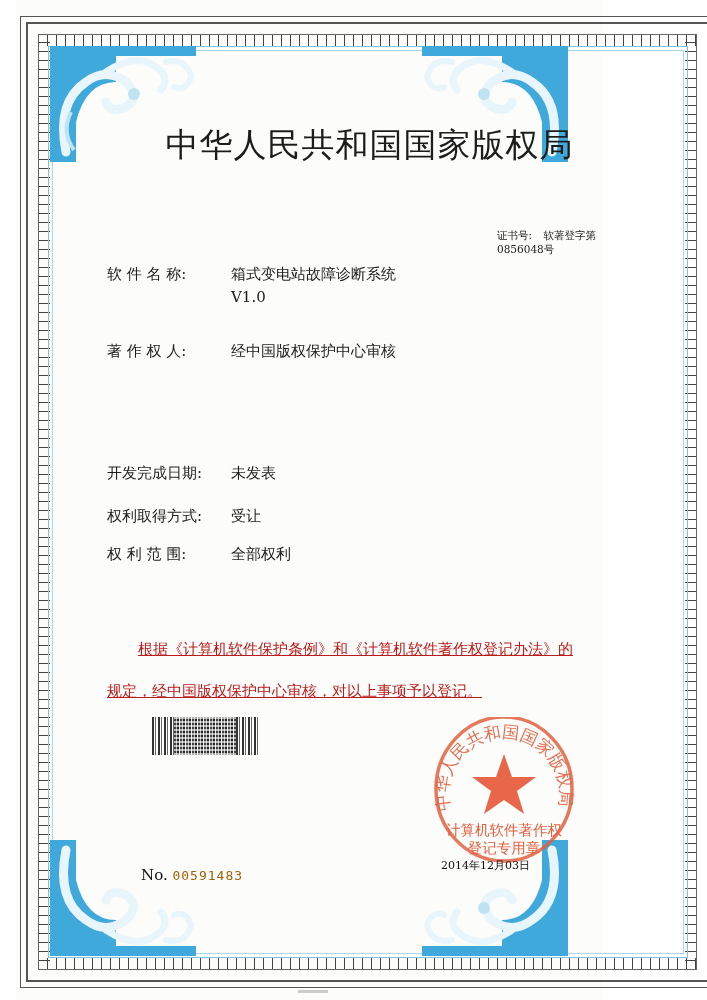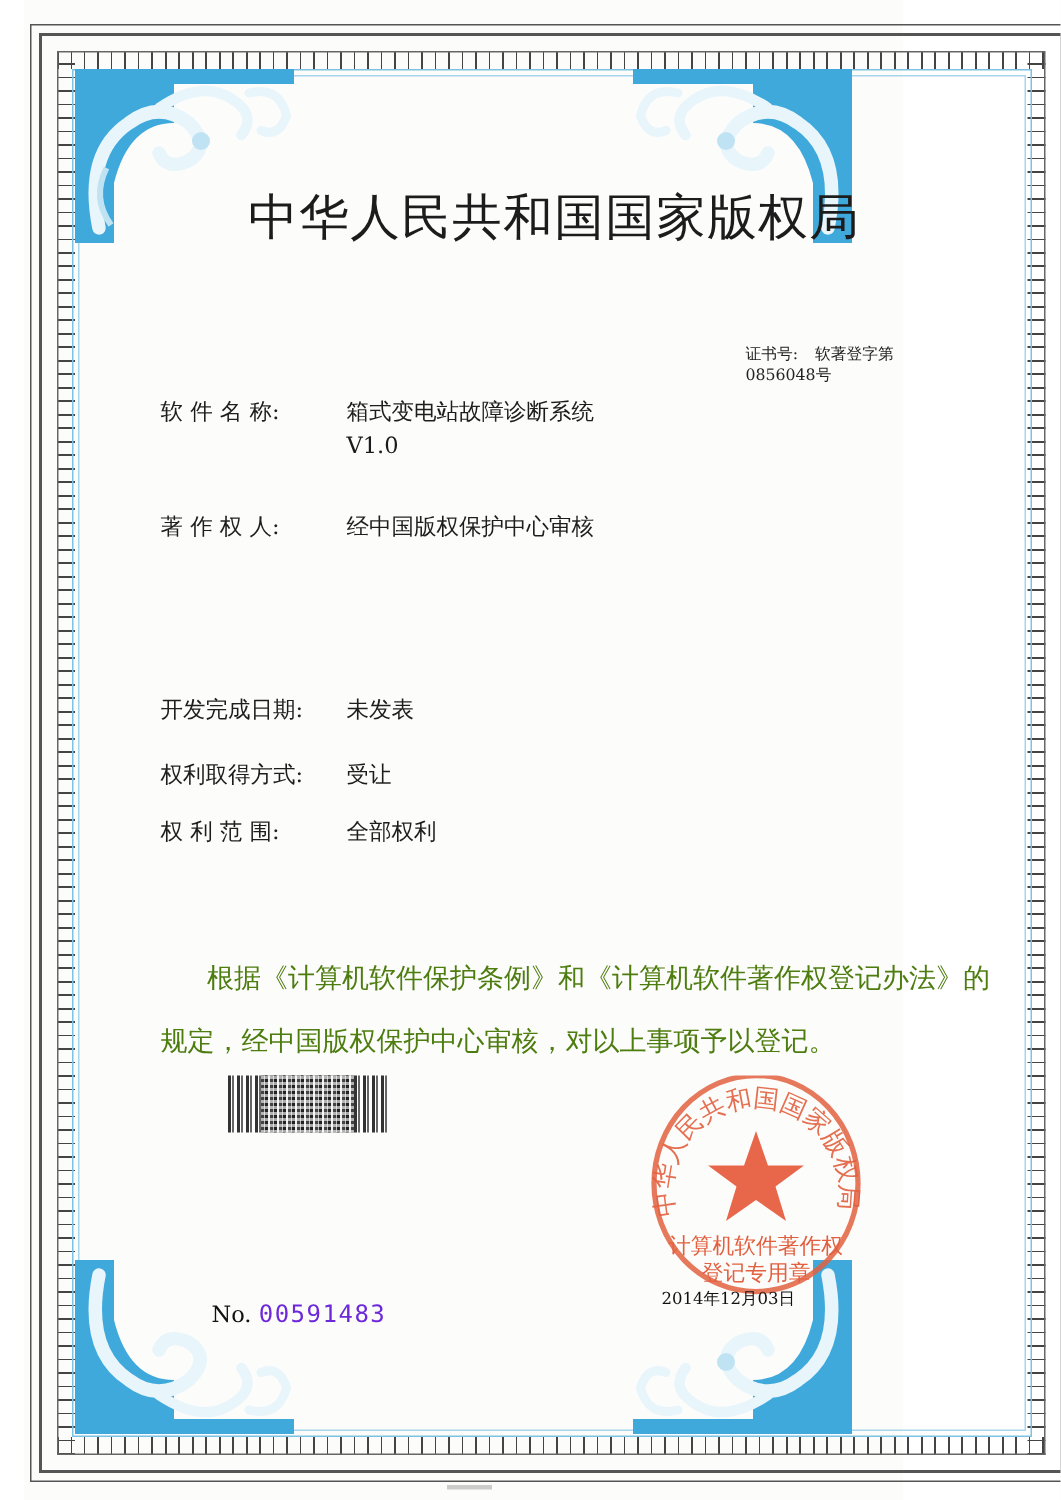--- a/index.html
+++ b/index.html
@@ -32,30 +32,30 @@
             font-size:33px; letter-spacing:1px; color:#1c1c1c; }
   .title2 { position:absolute; left:0; width:707px; top:176px; text-align:center; font-size:39px; font-weight:bold; letter-spacing:2px; color:#111; }
   .cert-no { position:absolute; left:433px; top:229px; font-size:10.5px; color:#222;margin-left:48px; }
   .cert-no .lbl { margin-right:8px; }
 
   .field { position:absolute; left:91px; font-size:15px; color:#1d1d1d; white-space:nowrap; }
   .field .label { display:inline-block; width:124px; }
   .field .value { display:inline-block;font-family:Liberation Mono, monospace; }
   .sub-value { position:absolute; left:215px; top:288px; font-size:15px; }
 
-  .para { position:absolute; font-size:18px; color:#4d7c0f; white-space:nowrap; }
+  .para { position:absolute; font-size:15px; color:#b91c1c; white-space:nowrap;text-decoration:underline; }
   .barcode { position:absolute; left:136px; top:717px; width:106px; height:38px;
     background: repeating-linear-gradient(90deg, #333 0 2px, #fff 2px 3px, #666 3px 4px, #fff 4px 6px); }
   .barcode .qr { position:absolute; left:22px; top:0; width:62px; height:38px;
     background:
       repeating-linear-gradient(0deg, rgba(255,255,255,.6) 0 2px, transparent 2px 4px),
       repeating-linear-gradient(90deg, #444 0 2px, #bbb 2px 3px, #222 3px 5px, #eee 5px 6px); }
   .serial { position:absolute; left:125px; top:866px; font-size:15px; }
   .serial .no-lbl { color:#111; }
-  .serial .no-val { color:#6d28d9; font-family:"DejaVu Sans Mono","Liberation Mono",monospace; font-size:16px; letter-spacing:1px; }
+  .serial .no-val { color:#a16207; font-family:"DejaVu Sans Mono","Liberation Mono",monospace; font-size:13px; letter-spacing:1px; }
   .seal { position:absolute; left:413px; top:717px; width:150px; height:150px; }
   .issue-date { position:absolute; left:425px; top:858px; font-size:11px; color:#111; }
   .stray { position:absolute; left:282px; top:990px; width:30px; height:3px; background:#ccc; }
 </style>
 </head>
 <body>
 
 <div class="sheet">
   <div class="outer-frame"></div>
   <div class="key-border"></div>

